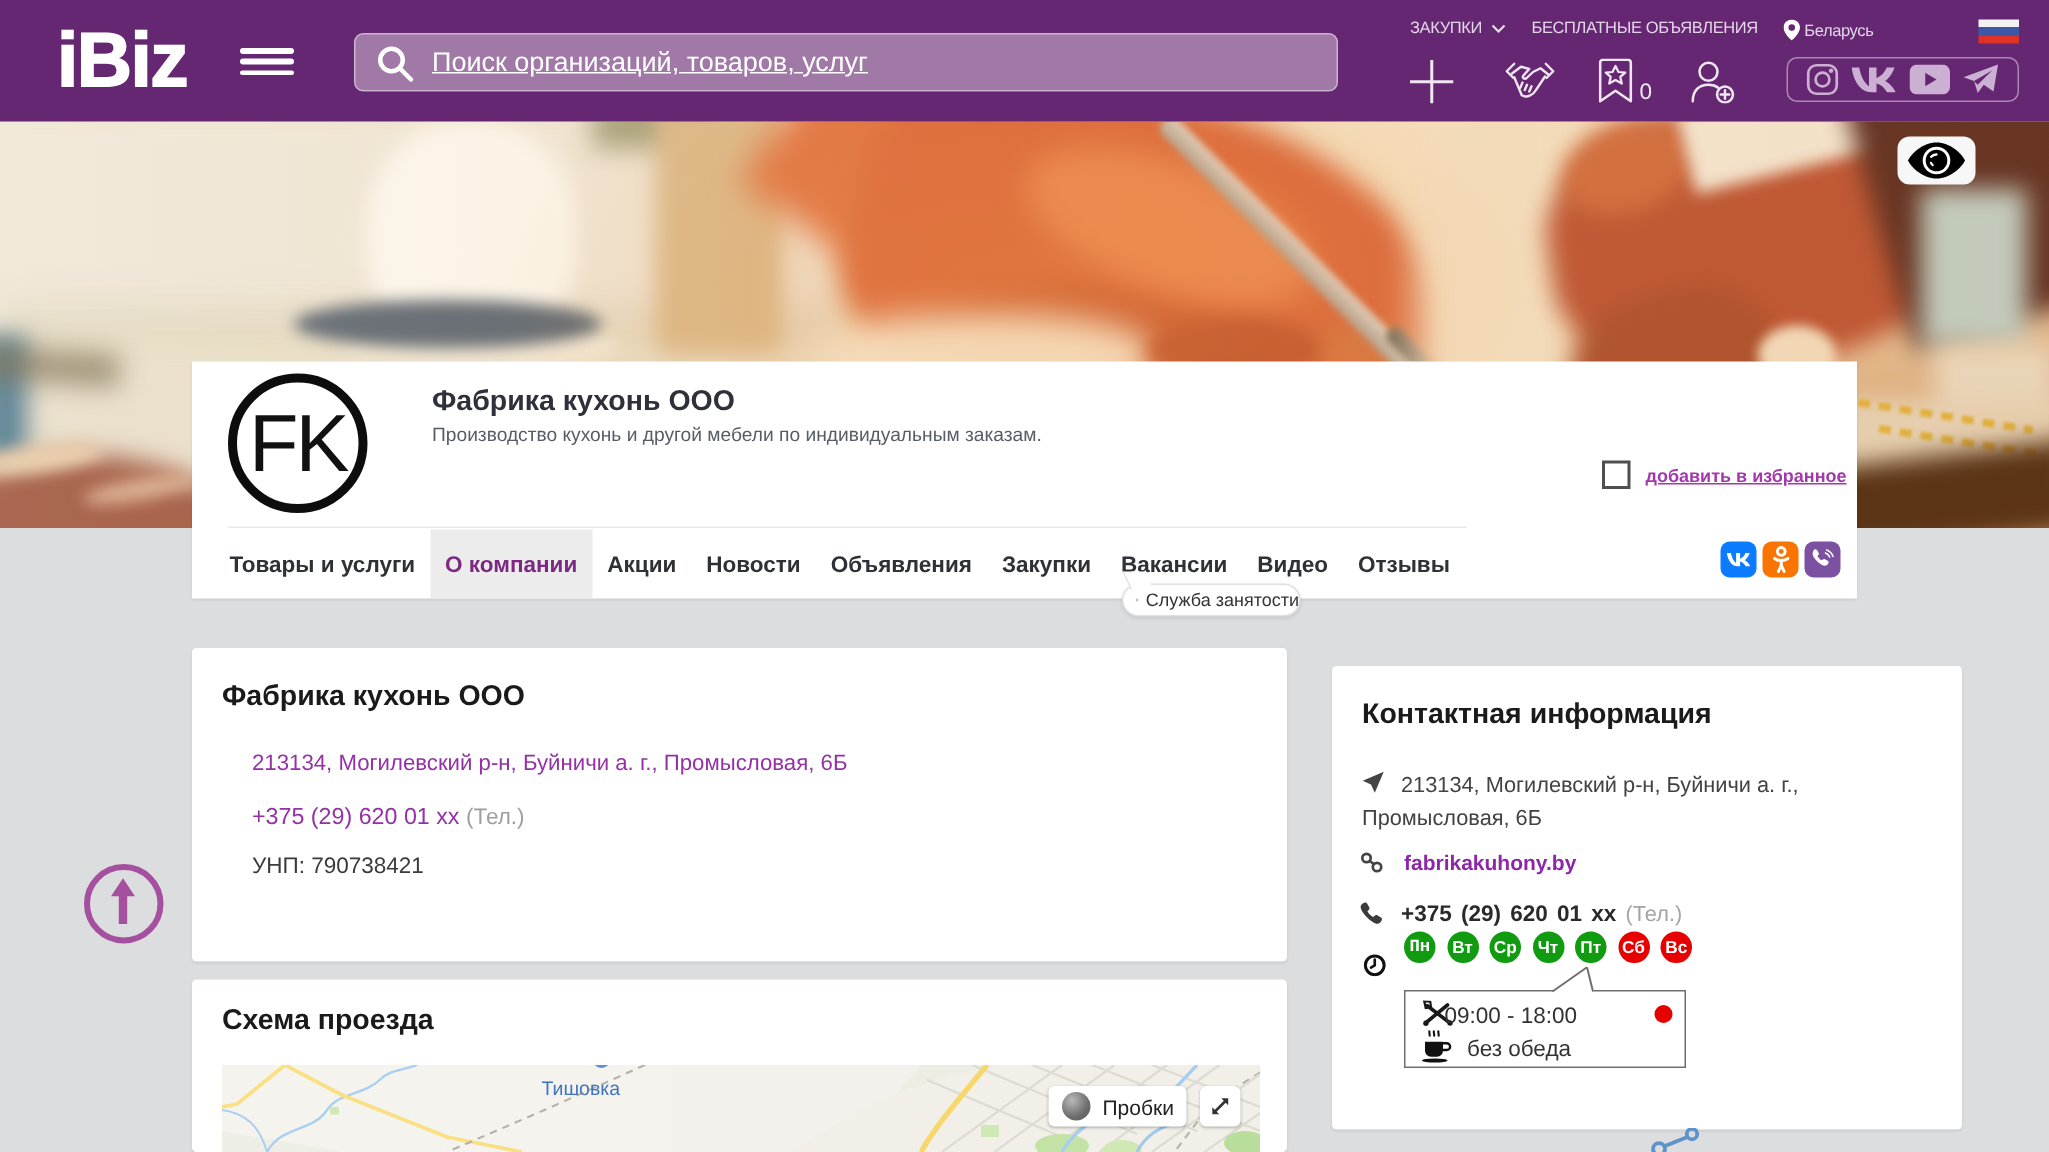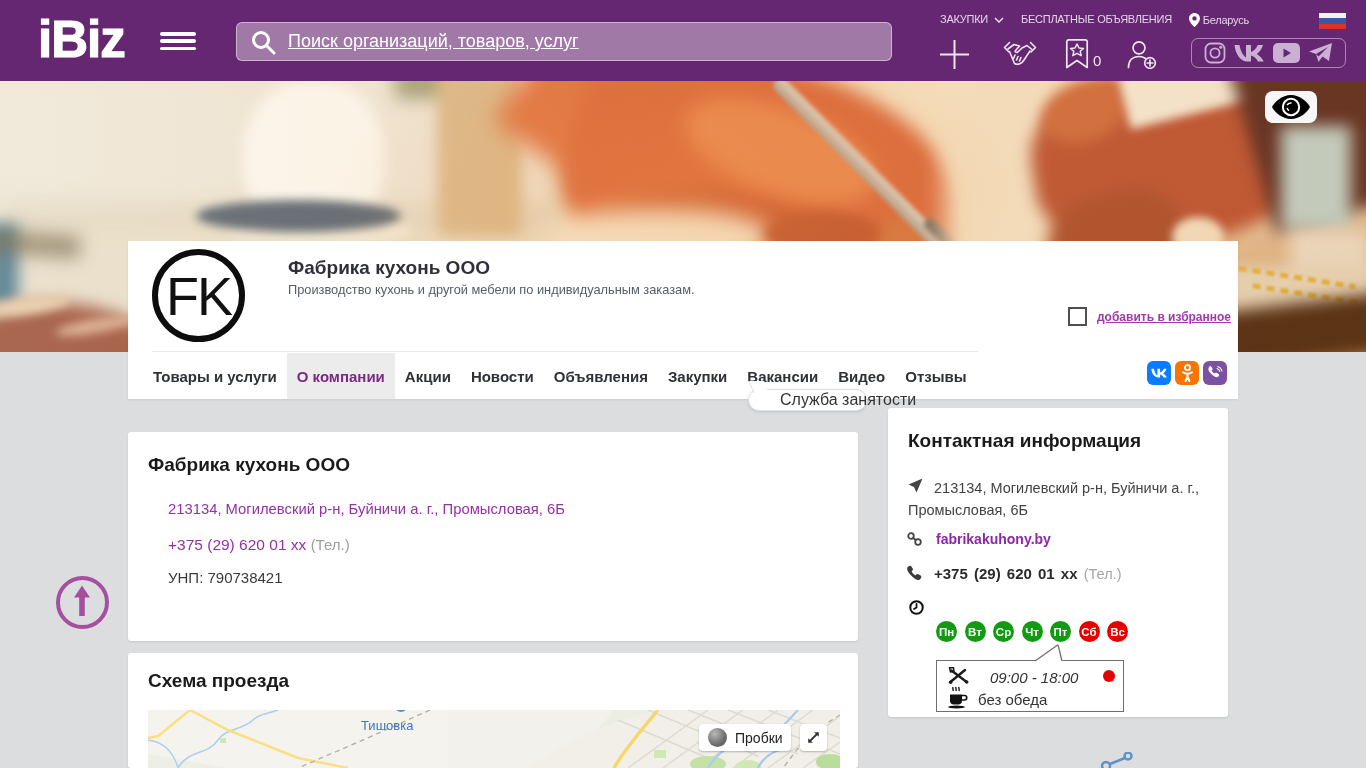--- a/index.html
+++ b/index.html
@@ -43,28 +43,28 @@
 .favtext { position:absolute; left:29px; top:3px; font-size:12px; font-weight:bold; color:#a238ac; white-space:nowrap;text-decoration:underline; }
 .pdivider { position:absolute; left:24px; top:110px; width:826px; height:1px; background:#e9e9e9; }
 .tabs { position:absolute; left:15px; top:112px; height:46px; display:flex; align-items:center; }
 .tab { padding:0 10px; height:46px; display:flex; align-items:center; font-size:15px; font-weight:bold; color:#2e3136; white-space:nowrap; }
 .tab.active { background:#ececec; color:#7b2982; }
 .psocial { position:absolute; left:1015px; top:120px; display:flex; }
 .psocial .sq { width:24px; height:24px; border-radius:6px; margin-left:4px; display:flex; align-items:center; justify-content:center; }
 
 
 .jobtip { position:absolute; left:748px; top:389px; width:119px; height:22px; background:#fff; border:1px solid #e0e0e0; border-radius:11px; z-index:12; display:flex; align-items:center; box-shadow:0 1px 3px rgba(0,0,0,0.12); }
-.jobtip .txt { font-size:16px; color:#333; margin-left:23px; white-space:nowrap; }
+.jobtip .txt { font-size:12px; color:#333; margin-left:5px; white-space:nowrap; }
 .jobtip:before { content:""; position:absolute; left:2px; top:-9px; width:14px; height:12px; background:#fff; border-left:1px solid #e0e0e0; transform:skewX(25deg); }
 
 
 .card { position:absolute; background:#fff; border-radius:3px; box-shadow:0 1px 2px rgba(0,0,0,0.10); }
 .c1 { left:128px; top:432px; width:730px; height:209px; }
 .cmap { left:128px; top:653px; width:730px; height:115px; }
-.c2 { left:888px; top:408px; width:340px; height:309px; }
+.c2 { left:888px; top:444px; width:420px; height:309px; }
 .ctitle { position:absolute; left:20px; font-size:19px; font-weight:bold; color:#1a1a1a; }
 .c1 .addr { position:absolute; left:40px; top:69px; font-size:14.8px; color:#9331a5; }
 .c1 .phone { position:absolute; left:40px; top:104px; font-size:15.5px; color:#9331a5; }
 .c1 .phone .tel { color:#9e9e9e; font-size:15px; }
 .c1 .unp { position:absolute; left:40px; top:137px; font-size:15px; color:#3b3b3b; }
 
 
 .mapbox { position:absolute; left:20px; top:57px; width:692px; height:58px; background:#0f766e; overflow:hidden; }
 .trafficbtn { position:absolute; left:551px; top:14px; width:92px; height:27px; background:#fff; border-radius:4px; box-shadow:0 1px 2px rgba(0,0,0,0.25); display:flex; align-items:center; }
 .trafficbtn .ball { width:19px; height:19px; border-radius:50%; margin-left:9px; background:radial-gradient(circle at 35% 30%, #b9b9b9 0%, #6d6d6d 60%, #555 100%); }
@@ -72,21 +72,21 @@
 .expbtn { position:absolute; left:652px; top:14px; width:27px; height:27px; background:#fff; border-radius:4px; box-shadow:0 1px 2px rgba(0,0,0,0.25); display:flex; align-items:center; justify-content:center; }
 .c2 .ic { position:absolute; left:0; top:0; }
 .c2 .addr1 { position:absolute; left:20px; top:69px; width:310px; font-size:14.5px; color:#424242; line-height:22px; text-indent:26px; }
 .site { position:absolute; left:48px; top:123px; font-size:14px; font-weight:bold; color:#8d27a8; }
 .c2 .phone2 { position:absolute; left:46px; top:157px; font-size:15px; font-weight:bold; color:#2a2a2a; word-spacing:2px; }
 .c2 .phone2 .tel { color:#a5a5a5; font-weight:normal; font-size:14.5px; }
 .days { position:absolute; left:936px; top:621px; z-index:6; }
 .day { position:absolute; top:0; width:21px; height:21px; border-radius:50%; color:#fff; font-size:11.5px; font-weight:bold; display:flex; align-items:center; justify-content:center; }
 .day.g { background:#109b10; } .day.r { background:#e60000; }
 .worktip { position:absolute; left:936px; top:660px; width:188px; height:52px; background:#fff; border:1px solid #6e6e6e; z-index:6; }
-.worktip .r1 { position:absolute; left:53px; top:8px; font-size:15px; color:#333;font-style:italic; }
+.worktip .r1 { position:absolute; left:26px; top:8px; font-size:15px; color:#333; }
 .worktip .r2 { position:absolute; left:41px; top:29.5px; font-size:15px; color:#333; }
 .worktip .dot { position:absolute; left:166px; top:9px; width:12px; height:12px; border-radius:50%; background:#e60000; }
 
 
 .backtop { position:absolute; left:56px; top:576px; width:53px; height:53px; border:4.5px solid #a5509f; border-radius:50%; z-index:6; }
 
 
 .sharefrag { position:absolute; left:1098px; top:752px; z-index:6; }
 </style>
 </head>
@@ -360,21 +360,21 @@
         <path d="M3.6 0.8 C4.3 0.5 5 0.7 5.4 1.4 L6.8 3.8 C7.1 4.4 7 5.1 6.5 5.6 L5.6 6.5 C6.3 8 8 9.7 9.5 10.4 L10.4 9.5 C10.9 9 11.6 8.9 12.2 9.2 L14.6 10.6 C15.3 11 15.5 11.7 15.2 12.4 C14.8 13.5 13.8 14.8 12.6 14.9 C9 15.3 0.7 7 1.1 3.4 C1.2 2.2 2.5 1.2 3.6 0.8 Z" fill="#3b3b3b"></path>
       </svg>
   <div class="phone2">+375 (29) 620 01 xx <span class="tel">(Тел.)</span></div>
   <svg class="ic" style="position:absolute;left:21px;top:192px;" width="15" height="15" viewBox="0 0 24 24">
         <circle cx="12" cy="12" r="10" fill="none" stroke="#111" stroke-width="3.2"></circle>
         <path d="M12 6 L12 12 L8 14.5" fill="none" stroke="#111" stroke-width="2.8" stroke-linecap="round"></path>
       </svg>
 </div>
 
 <div class="days">
-  <div class="day g" style="left:0px;">Пн</div>
+  <div class="day g" style="left:0px;font-family:Liberation Mono, monospace;">Пн</div>
   <div class="day g" style="left:28.5px;text-align:right;">Вт</div>
   <div class="day g" style="left:57px;">Ср</div>
   <div class="day g" style="left:85.5px;">Чт</div>
   <div class="day g" style="left:114px;">Пт</div>
   <div class="day r" style="left:142.5px;">Сб</div>
   <div class="day r" style="left:171px;">Вс</div>
 </div>
 
 <svg style="position:absolute;left:1030px;top:644px;z-index:7;" width="40" height="18" viewBox="0 0 40 18">
       <polygon points="28,0.8 32.5,17.5 4.5,17.5" fill="#fff"></polygon>

